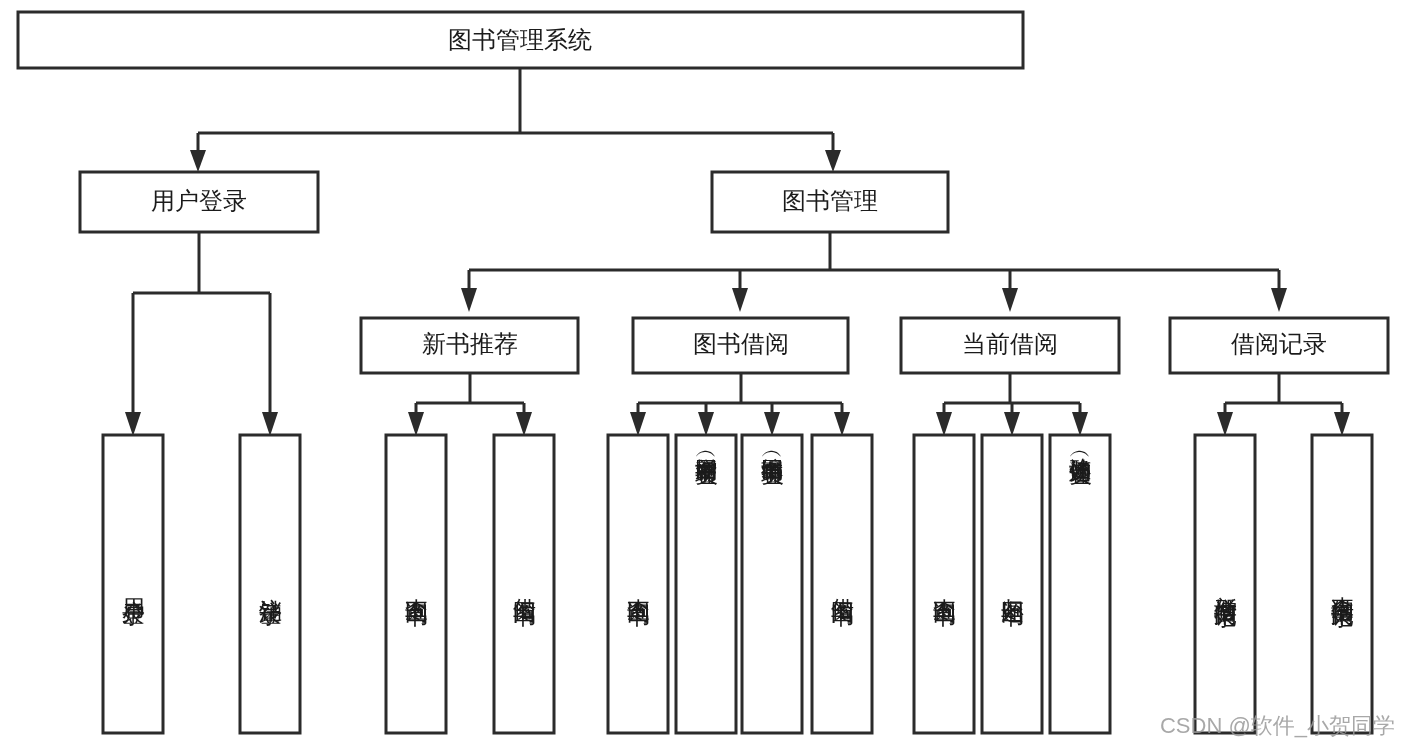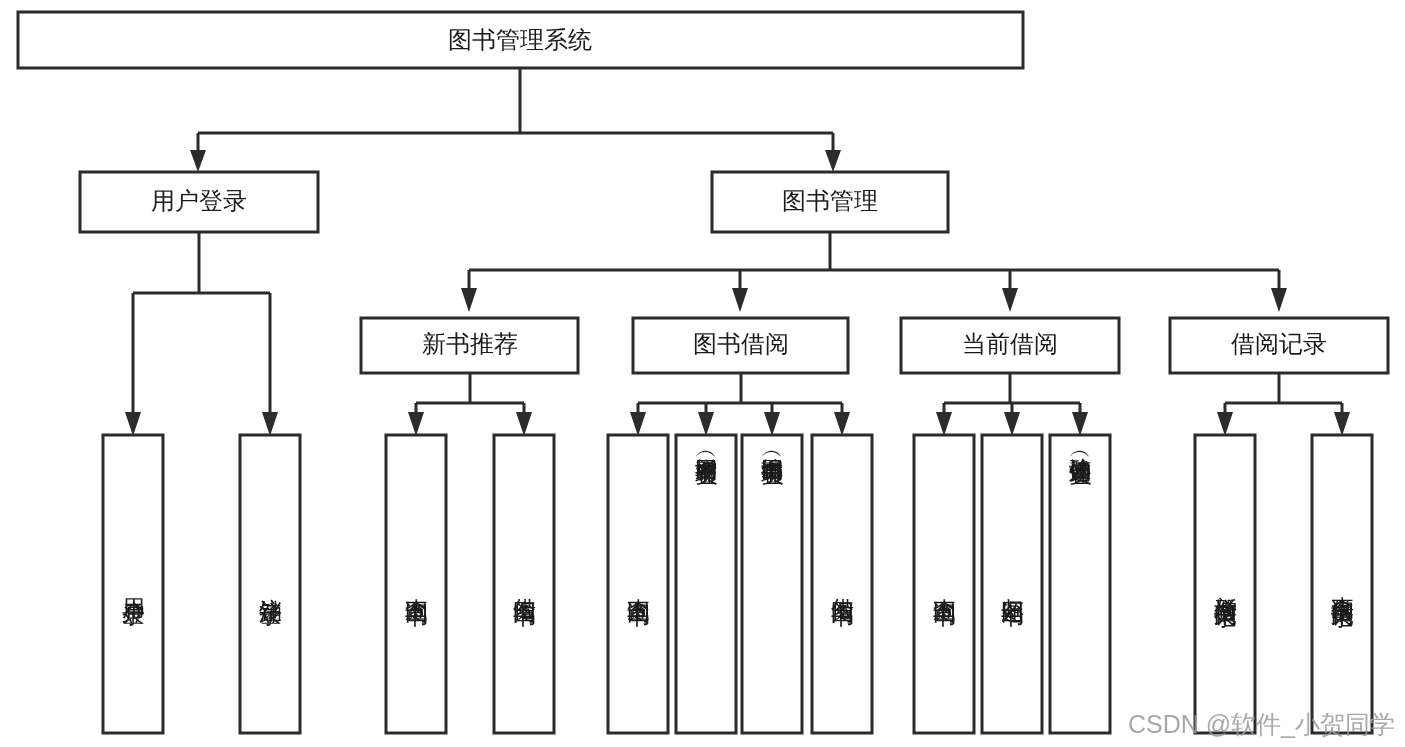--- a/index.html
+++ b/index.html
@@ -70,21 +70,21 @@
   }
   .v-label.narrow {
     font-size: 22px;
     letter-spacing: 1px;
   }
   #watermark {
     position: absolute;
     right: 10px;
     bottom: 6px;
     font-family: "Liberation Sans", "DejaVu Sans", sans-serif;
-    font-size: 25px;
+    font-size: 22px;
     color: #9a9a9a;
     opacity: 0.85;
     white-space: nowrap;
     pointer-events: none;
   }
 </style>
 </head>
 <body>
 
 <div id="diagram-root">

